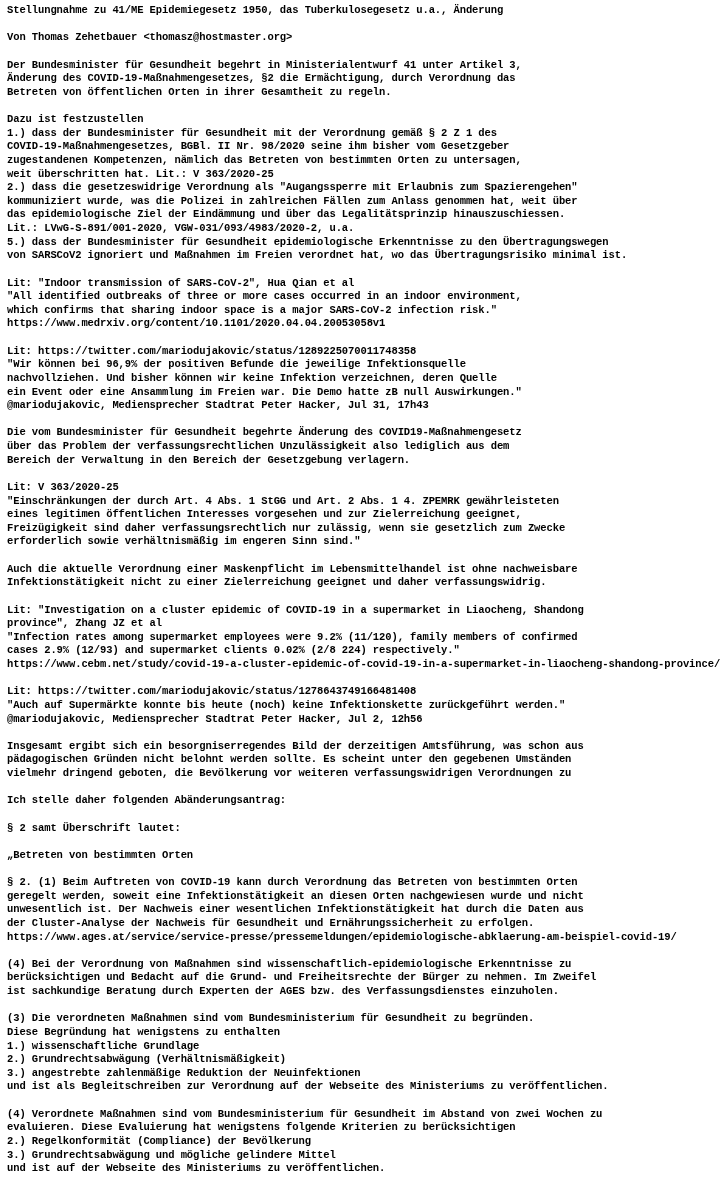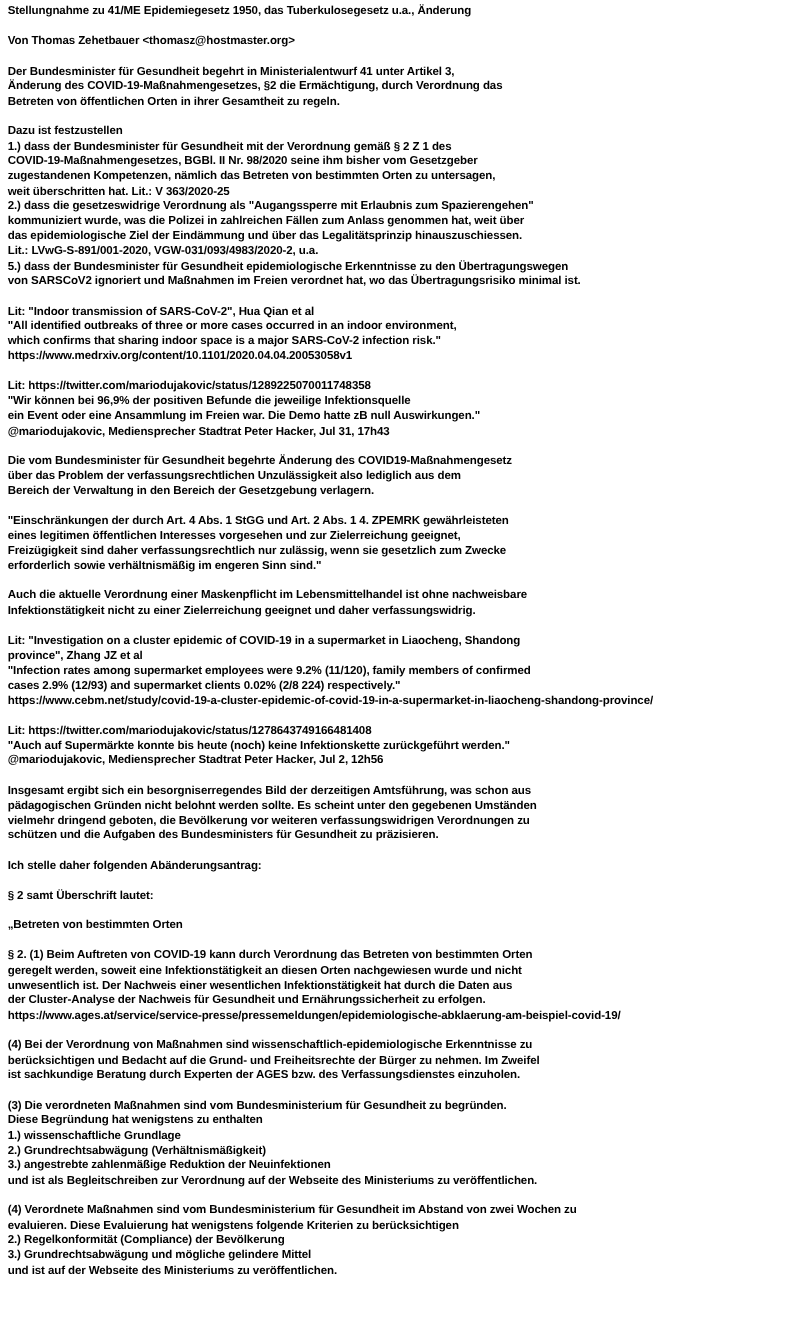--- a/index.html
+++ b/index.html
@@ -21,21 +21,21 @@
     letter-spacing: -0.1px;
   }
   .line {
     height: 13.63px;
     line-height: 13.63px;
     white-space: pre;
   }
   .line.blank {
     
   }
-  .block { display: block; }
+  .block { display: block; font-family: Liberation Mono, monospace; }
 </style>
 </head>
 <body>
 
 <div class="document">
     <div class="block">
       <div class="line">Stellungnahme zu 41/ME Epidemiegesetz 1950, das Tuberkulosegesetz u.a., Änderung</div>
     </div>
     <div class="line blank"></div>
     <div class="block">
@@ -65,31 +65,33 @@
     <div class="block">
       <div class="line">Lit: "Indoor transmission of SARS-CoV-2", Hua Qian et al</div>
       <div class="line">"All identified outbreaks of three or more cases occurred in an indoor environment,</div>
       <div class="line">which confirms that sharing indoor space is a major SARS-CoV-2 infection risk."</div>
       <div class="line">https://www.medrxiv.org/content/10.1101/2020.04.04.20053058v1</div>
     </div>
     <div class="line blank"></div>
     <div class="block">
       <div class="line">Lit: https://twitter.com/mariodujakovic/status/1289225070011748358</div>
       <div class="line">"Wir können bei 96,9% der positiven Befunde die jeweilige Infektionsquelle</div>
+      <div class="line">nachvollziehen. Und bisher können wir keine Infektion verzeichnen, deren Quelle</div>
       <div class="line">ein Event oder eine Ansammlung im Freien war. Die Demo hatte zB null Auswirkungen."</div>
       <div class="line">@mariodujakovic, Mediensprecher Stadtrat Peter Hacker, Jul 31, 17h43</div>
     </div>
     <div class="line blank"></div>
     <div class="block">
       <div class="line">Die vom Bundesminister für Gesundheit begehrte Änderung des COVID19-Maßnahmengesetz</div>
       <div class="line">über das Problem der verfassungsrechtlichen Unzulässigkeit also lediglich aus dem</div>
       <div class="line">Bereich der Verwaltung in den Bereich der Gesetzgebung verlagern.</div>
     </div>
     <div class="line blank"></div>
     <div class="block">
+      <div class="line">Lit: V 363/2020-25</div>
       <div class="line">"Einschränkungen der durch Art. 4 Abs. 1 StGG und Art. 2 Abs. 1 4. ZPEMRK gewährleisteten</div>
       <div class="line">eines legitimen öffentlichen Interesses vorgesehen und zur Zielerreichung geeignet,</div>
       <div class="line">Freizügigkeit sind daher verfassungsrechtlich nur zulässig, wenn sie gesetzlich zum Zwecke</div>
       <div class="line">erforderlich sowie verhältnismäßig im engeren Sinn sind."</div>
     </div>
     <div class="line blank"></div>
     <div class="block">
       <div class="line">Auch die aktuelle Verordnung einer Maskenpflicht im Lebensmittelhandel ist ohne nachweisbare</div>
       <div class="line">Infektionstätigkeit nicht zu einer Zielerreichung geeignet und daher verfassungswidrig.</div>
     </div>
@@ -105,21 +107,20 @@
     <div class="block">
       <div class="line">Lit: https://twitter.com/mariodujakovic/status/1278643749166481408</div>
       <div class="line">"Auch auf Supermärkte konnte bis heute (noch) keine Infektionskette zurückgeführt werden."</div>
       <div class="line">@mariodujakovic, Mediensprecher Stadtrat Peter Hacker, Jul 2, 12h56</div>
     </div>
     <div class="line blank"></div>
     <div class="block">
       <div class="line">Insgesamt ergibt sich ein besorgniserregendes Bild der derzeitigen Amtsführung, was schon aus</div>
       <div class="line">pädagogischen Gründen nicht belohnt werden sollte. Es scheint unter den gegebenen Umständen</div>
       <div class="line">vielmehr dringend geboten, die Bevölkerung vor weiteren verfassungswidrigen Verordnungen zu</div>
-      <div class="line">schützen und die Aufgaben des Bundesministers für Gesundheit zu präzisieren.</div>
     </div>
     <div class="line blank"></div>
     <div class="block">
       <div class="line">Ich stelle daher folgenden Abänderungsantrag:</div>
     </div>
     <div class="line blank"></div>
     <div class="block">
       <div class="line">§ 2 samt Überschrift lautet:</div>
     </div>
     <div class="line blank"></div>

